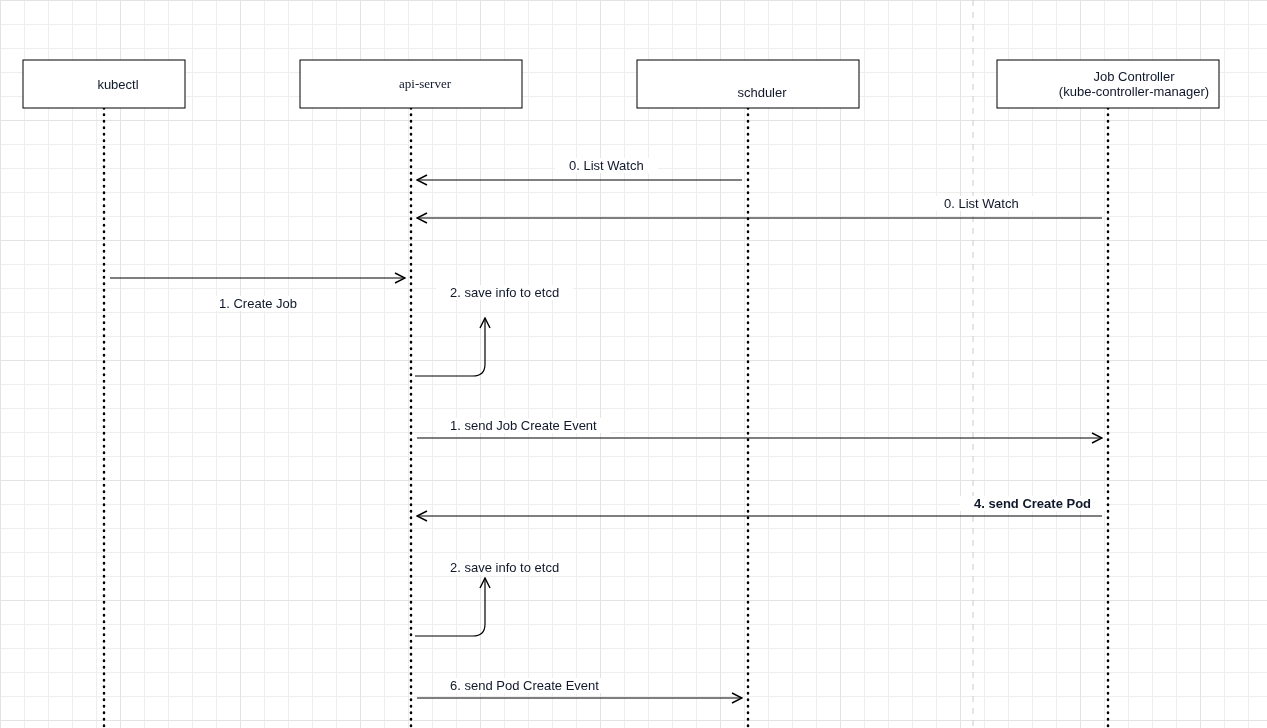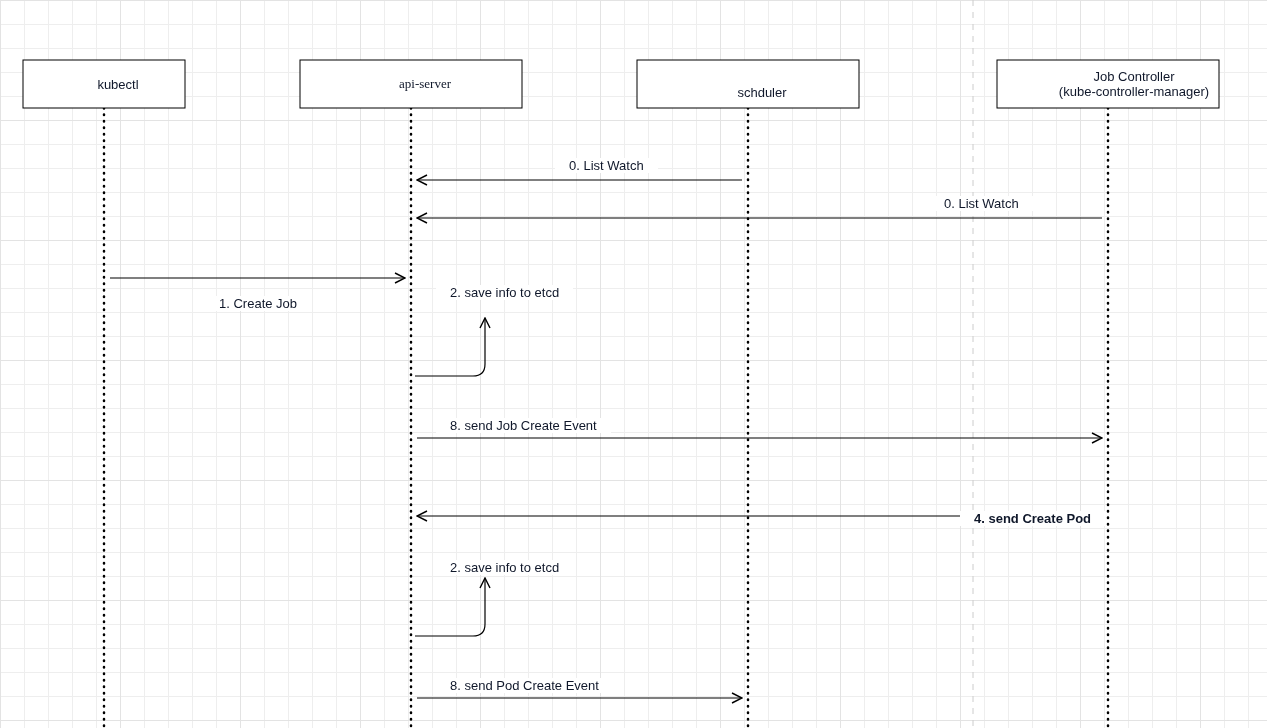--- a/index.html
+++ b/index.html
@@ -78,17 +78,17 @@
     </svg>
 <div class="label" style="left: 23px; top: 60px; width: 162px; height: 48px; display: flex; align-items: center; justify-content: center; text-align: center; white-space: pre; background: transparent;">kubectl</div>
     <div class="label" style="left: 300px; top: 60px; width: 222px; height: 48px; display: flex; align-items: center; justify-content: center; text-align: left; white-space: pre; background: transparent; font-family: Liberation Serif, serif;">api-server</div>
     <div class="label" style="left: 637px; top: 60px; width: 222px; height: 64px; display: flex; align-items: center; justify-content: center; white-space: pre; background: transparent;">schduler</div>
     <div class="label" style="left: 997px; top: 60px; width: 222px; height: 48px; display: flex; align-items: center; justify-content: center; text-align: center; white-space: pre; background: transparent; margin-left: 12px;">Job Controller
 (kube-controller-manager)</div>
     <div class="label" style="left: 555px; top: 158px;">0. List Watch</div>
     <div class="label" style="left: 930px; top: 196px;">0. List Watch</div>
     <div class="label" style="left: 205px; top: 256px; margin-top: 40px;">1. Create Job</div>
     <div class="label" style="left: 436px; top: 285px;">2. save info to etcd</div>
-    <div class="label" style="left: 436px; top: 418px;">8. send Job Create Event</div>
-    <div class="label bold" style="left: 960px; top: 511px;">4. send Create Pod</div>
+    <div class="label" style="left: 436px; top: 418px;">1. send Job Create Event</div>
+    <div class="label bold" style="left: 960px; top: 496px;">4. send Create Pod</div>
     <div class="label" style="left: 436px; top: 560px;">2. save info to etcd</div>
-    <div class="label" style="left: 436px; top: 678px;">8. send Pod Create Event</div>
+    <div class="label" style="left: 436px; top: 678px;">6. send Pod Create Event</div>
   </div>
 
 </body></html>

